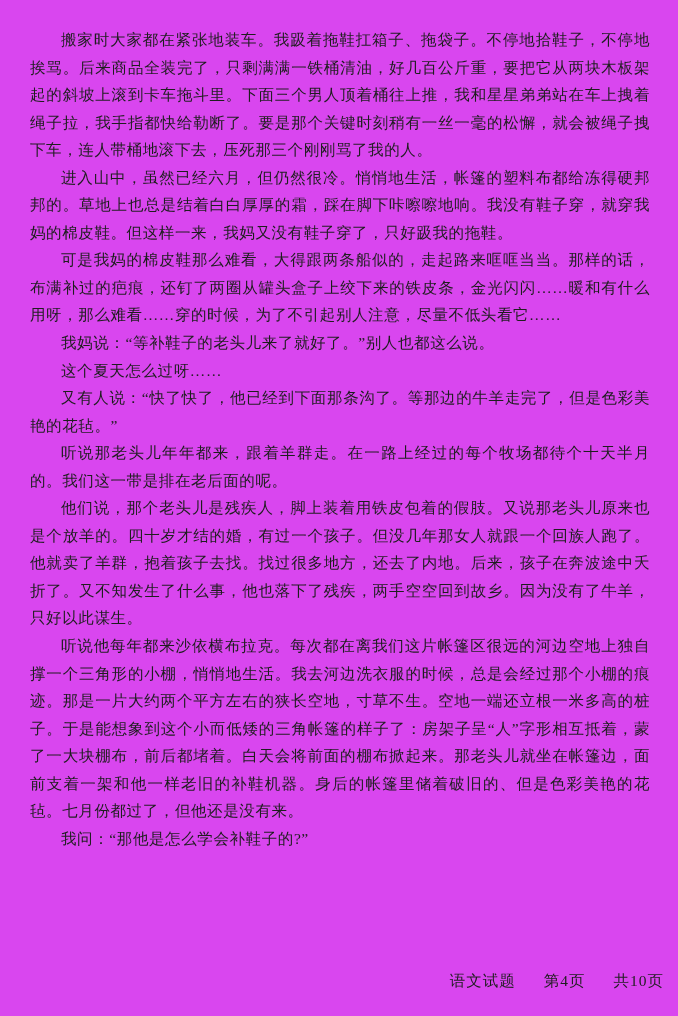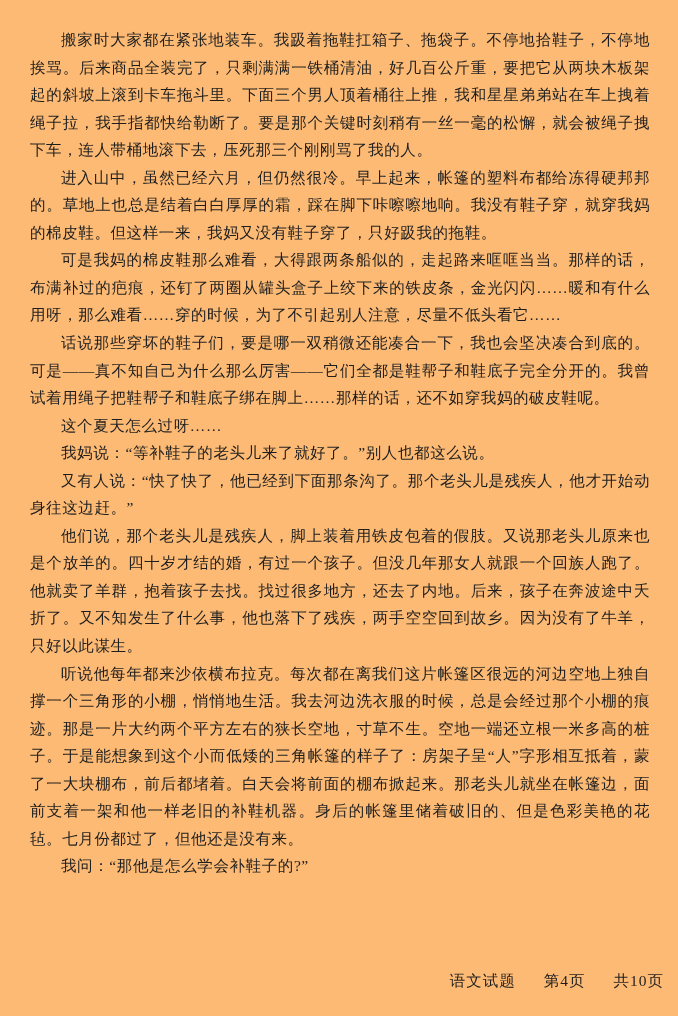--- a/index.html
+++ b/index.html
@@ -5,21 +5,21 @@
   html, body {
     margin: 0;
     padding: 0;
     background: #e8e8e8;
   }
   .page {
     position: relative;
     width: 678px;
     height: 1016px;
     margin: 0 auto;
-    background: #fdba74;
+    background: #d946ef;
     overflow: hidden;
     font-family: "Liberation Serif", "DejaVu Serif", serif;
     color: #1e1e1e;
   }
   .content {
     position: absolute;
     top: 26px;
     left: 30px;
     width: 620px;
     font-size: 15.5px;
@@ -45,26 +45,26 @@
     color: #1e1e1e;
   }
   .footer span { margin: 0 14px; }
 </style>
 </head>
 <body>
 
 <div class="page">
   <div class="content">
     <p>搬家时大家都在紧张地装车。我趿着拖鞋扛箱子、拖袋子。不停地拾鞋子，不停地挨骂。后来商品全装完了，只剩满满一铁桶清油，好几百公斤重，要把它从两块木板架起的斜坡上滚到卡车拖斗里。下面三个男人顶着桶往上推，我和星星弟弟站在车上拽着绳子拉，我手指都快给勒断了。要是那个关键时刻稍有一丝一毫的松懈，就会被绳子拽下车，连人带桶地滚下去，压死那三个刚刚骂了我的人。</p>
-    <p>进入山中，虽然已经六月，但仍然很冷。早上起来，帐篷的塑料布都给冻得硬邦邦的。草地上也总是结着白白厚厚的霜，踩在脚下咔嚓嚓地响。我没有鞋子穿，就穿我妈的棉皮鞋。但这样一来，我妈又没有鞋子穿了，只好趿我的拖鞋。</p>
+    <p>进入山中，虽然已经六月，但仍然很冷。悄悄地生活，帐篷的塑料布都给冻得硬邦邦的。草地上也总是结着白白厚厚的霜，踩在脚下咔嚓嚓地响。我没有鞋子穿，就穿我妈的棉皮鞋。但这样一来，我妈又没有鞋子穿了，只好趿我的拖鞋。</p>
     <p>可是我妈的棉皮鞋那么难看，大得跟两条船似的，走起路来哐哐当当。那样的话，布满补过的疤痕，还钉了两圈从罐头盒子上绞下来的铁皮条，金光闪闪……暖和有什么用呀，那么难看……穿的时候，为了不引起别人注意，尽量不低头看它……</p>
-    <p>话说那些穿坏的鞋子们，要是哪一双稍微还能凑合一下，我也会坚决凑合到底的。可是——真不知自己为什么那么厉害——它们全都是鞋帮子和鞋底子完全分开的。我曾试着用绳子把鞋帮子和鞋底子绑在脚上……那样的话，还不如穿我妈的破皮鞋呢。</p>
+    <p>我妈说：“等补鞋子的老头儿来了就好了。”别人也都这么说。</p>
     <p>这个夏天怎么过呀……</p>
-    <p>我妈说：“等补鞋子的老头儿来了就好了。”别人也都这么说。</p>
-    <p>又有人说：“快了快了，他已经到下面那条沟了。那个老头儿是残疾人，他才开始动身往这边赶。”</p>
+    <p>又有人说：“快了快了，他已经到下面那条沟了。等那边的牛羊走完了，但是色彩美艳的花毡。”</p>
+    <p>听说那老头儿年年都来，跟着羊群走。在一路上经过的每个牧场都待个十天半月的。我们这一带是排在老后面的呢。</p>
     <p>他们说，那个老头儿是残疾人，脚上装着用铁皮包着的假肢。又说那老头儿原来也是个放羊的。四十岁才结的婚，有过一个孩子。但没几年那女人就跟一个回族人跑了。他就卖了羊群，抱着孩子去找。找过很多地方，还去了内地。后来，孩子在奔波途中夭折了。又不知发生了什么事，他也落下了残疾，两手空空回到故乡。因为没有了牛羊，只好以此谋生。</p>
     <p>听说他每年都来沙依横布拉克。每次都在离我们这片帐篷区很远的河边空地上独自撑一个三角形的小棚，悄悄地生活。我去河边洗衣服的时候，总是会经过那个小棚的痕迹。那是一片大约两个平方左右的狭长空地，寸草不生。空地一端还立根一米多高的桩子。于是能想象到这个小而低矮的三角帐篷的样子了：房架子呈“人”字形相互抵着，蒙了一大块棚布，前后都堵着。白天会将前面的棚布掀起来。那老头儿就坐在帐篷边，面前支着一架和他一样老旧的补鞋机器。身后的帐篷里储着破旧的、但是色彩美艳的花毡。七月份都过了，但他还是没有来。</p>
     <p>我问：“那他是怎么学会补鞋子的?”</p>
   </div>
 
   <div class="footer">
     <span>语文试题</span><span>第4页</span><span>共10页</span>
   </div>
 </div>
 

